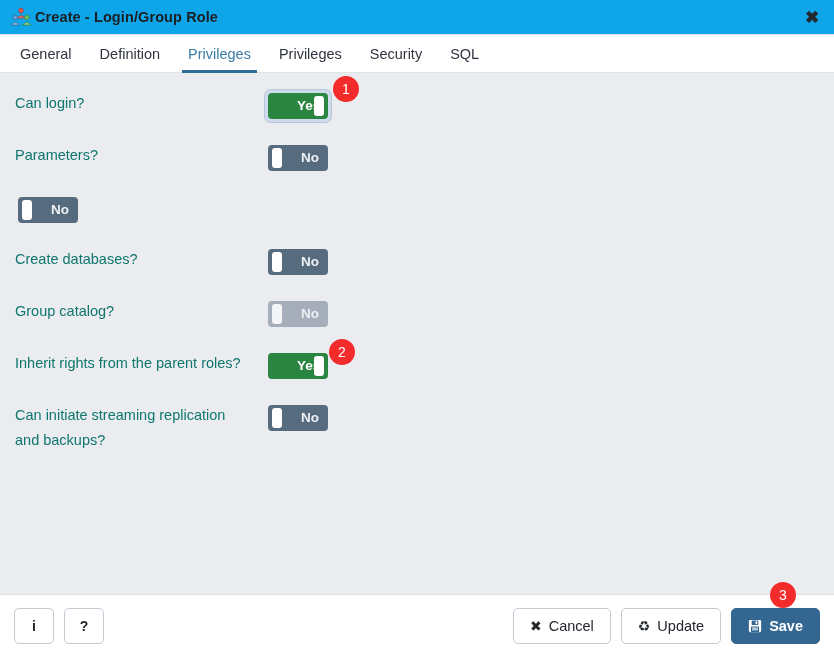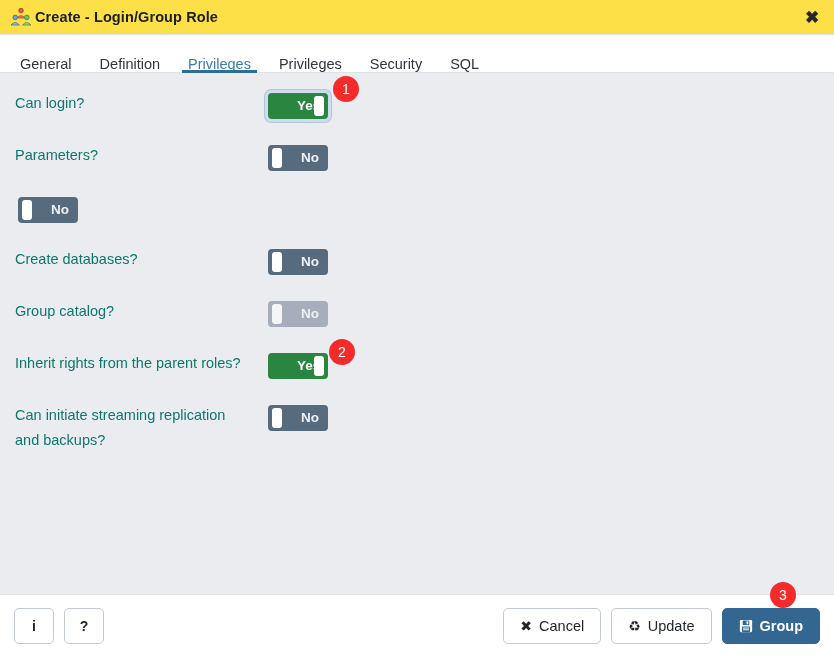--- a/index.html
+++ b/index.html
@@ -22,21 +22,21 @@
     display: flex;
     flex-direction: column;
     background: #ffffff;
     box-sizing: border-box;
   }
 
   
   .titlebar {
     height: 35px;
     min-height: 35px;
-    background: #fde047;
+    background: #0ea5e9;
     border-bottom: 1px solid #dfe3e8;
     display: flex;
     align-items: center;
     padding: 0 10px 0 10px;
     box-sizing: border-box;
     position: relative;
   }
   .title-icon {
     width: 22px;
     height: 20px;
@@ -76,21 +76,21 @@
     background: #ffffff;
     border-bottom: 1px solid #dfe3e8;
     display: flex;
     align-items: stretch;
     padding-left: 6px;
     box-sizing: border-box;
   }
   .tab {
     position: relative;
     display: flex;
-    align-items: flex-end;
+    align-items: center;
     padding: 0 14px;
     font-size: 14.5px;
     color: #303540;
     cursor: pointer;
     white-space: nowrap;
     user-select: none;
   }
   .tab.active {
     color: #3a7ca8;
   }
@@ -419,19 +419,19 @@
         <span class="btn-glyph">
           <svg width="14" height="14" viewBox="0 0 16 16" fill="none">
             <rect x="1" y="1" width="14" height="14" rx="1.5" fill="#ffffff"></rect>
             <rect x="4.2" y="1.8" width="7.6" height="5" rx="0.6" fill="#336791"></rect>
             <rect x="8.6" y="2.5" width="2" height="3.4" rx="0.4" fill="#ffffff"></rect>
             <rect x="3.4" y="8.6" width="9.2" height="6.4" rx="0.6" fill="#336791"></rect>
             <rect x="4.6" y="9.8" width="6.8" height="1.1" fill="#ffffff"></rect>
             <rect x="4.6" y="11.8" width="6.8" height="1.1" fill="#ffffff"></rect>
           </svg>
         </span>
-        <span class="btn-label">Group</span>
+        <span class="btn-label">Save</span>
       </button>
     </div>
     <span class="badge badge-save">3</span>
   </div>
 
 </div>
 
 </body></html>

